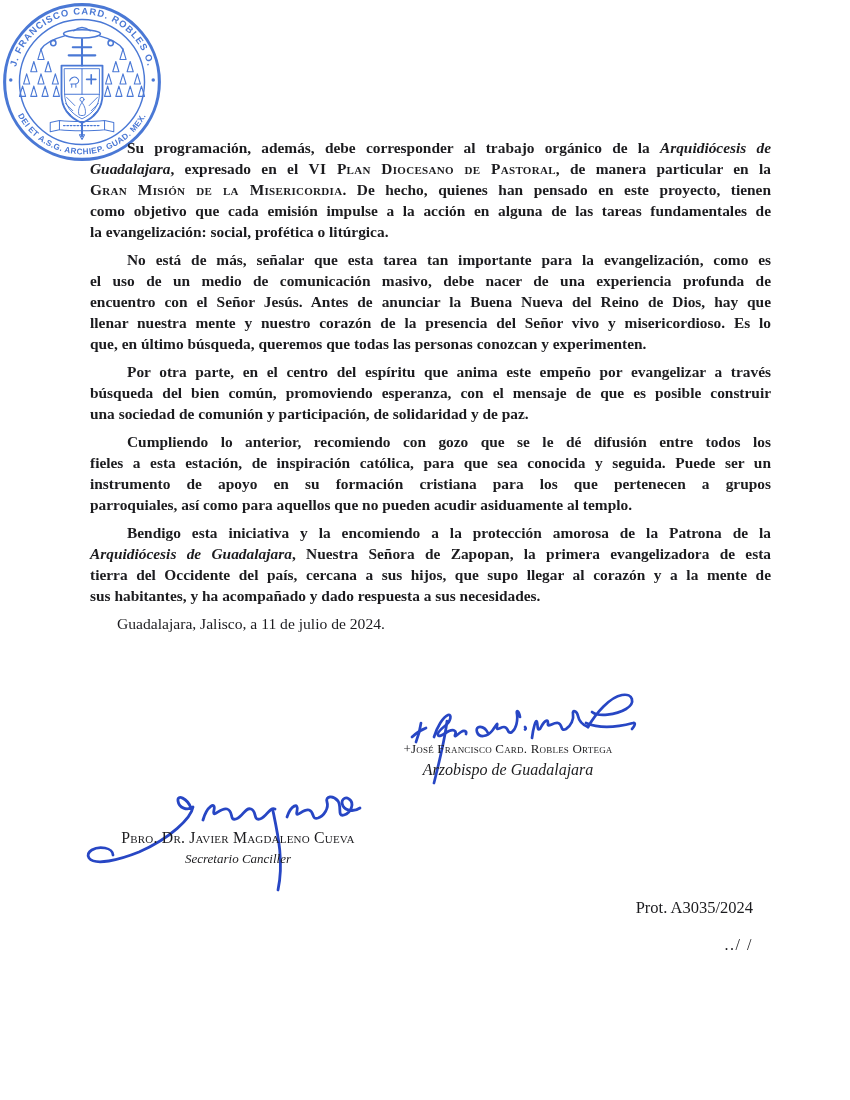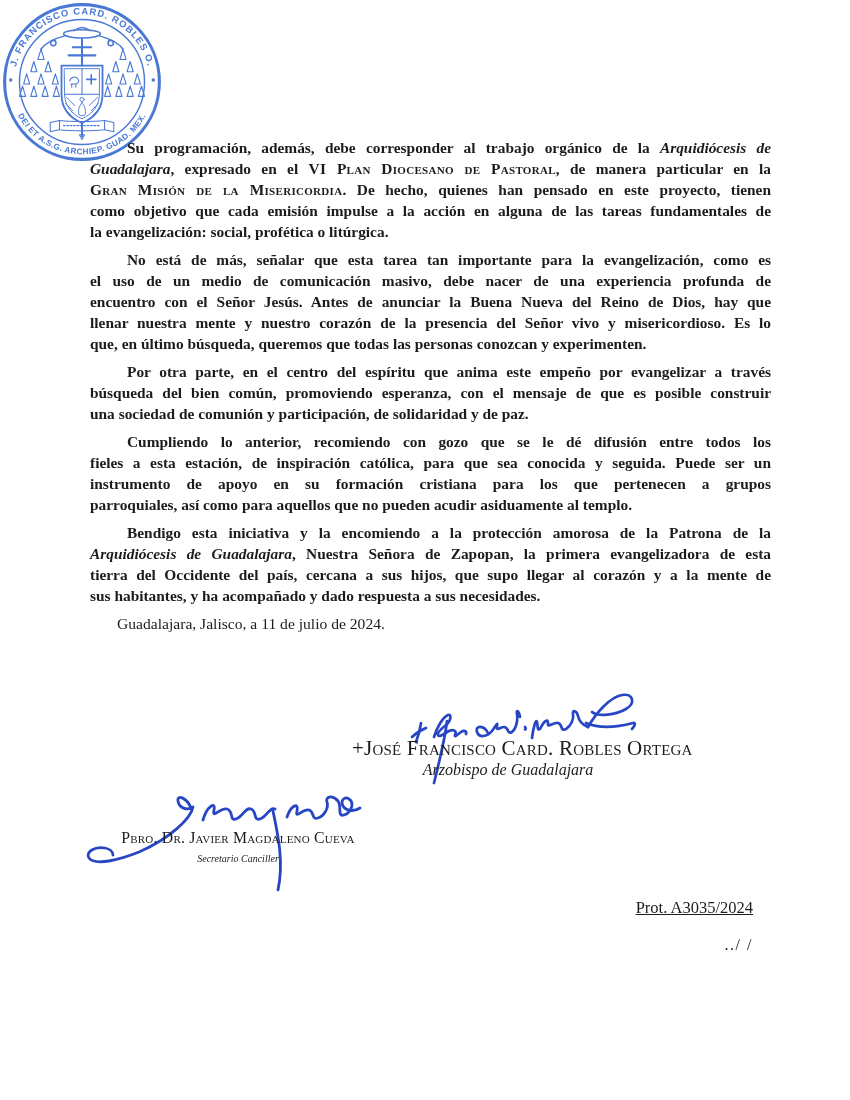--- a/index.html
+++ b/index.html
@@ -12,31 +12,31 @@
   .line { line-height:21px; text-align:justify; text-align-last:justify; }
   .line.first { padding-left:37px; }
   .line.last { text-align-last:left; }
   .it { font-style:italic; }
   .sc { font-variant:small-caps; letter-spacing:0.3px; }
   .date-line { line-height:21px; padding-left:37px; font-size:15.6px; }
 
   .sig-block { position:absolute; text-align:center; }
   #sig1-block { left:352px; top:739px; width:312px; }
   #sig2-block { left:86px; top:828px; width:304px; }
-  .sig-name { font-variant:small-caps; font-size:21px; letter-spacing:0.2px; white-space:nowrap; line-height:19px; }
+  .sig-name { font-variant:small-caps; font-size:13px; letter-spacing:0.2px; white-space:nowrap; line-height:19px; }
   #sig2-block .sig-name { font-size:15.8px; }
   .sig-title { font-style:italic; font-size:16px; line-height:19px; margin-top:2px; }
-  #sig2-block .sig-title { font-size:10px; }
+  #sig2-block .sig-title { font-size:13px; }
 
   .sig-svg { position:absolute; }
   #sig1-svg { left:390px; top:685px; }
   #sig2-svg { left:75px; top:790px; }
   #seal-svg { left:429px; top:782px; }
 
-  .prot-number { position:absolute; left:553px; top:898px; width:200px; text-align:right; font-size:16.5px;text-decoration:underline; }
+  .prot-number { position:absolute; left:553px; top:898px; width:200px; text-align:right; font-size:16.5px; }
   .cont-mark { position:absolute; left:602px; top:936px; width:151px; text-align:right; font-size:16px; letter-spacing:1.5px; }
 
   .seal-ring-text { font-family:"Liberation Sans", sans-serif; font-weight:bold; fill:#4a78d5; }
   .seal-stroke { stroke:#4a78d5; fill:none; stroke-linecap:round; stroke-linejoin:round; }
   .sig-stroke { stroke:#2746c4; fill:none; stroke-linecap:round; stroke-linejoin:round; }
 </style>
 </head>
 <body>
 
 <div class="page">

